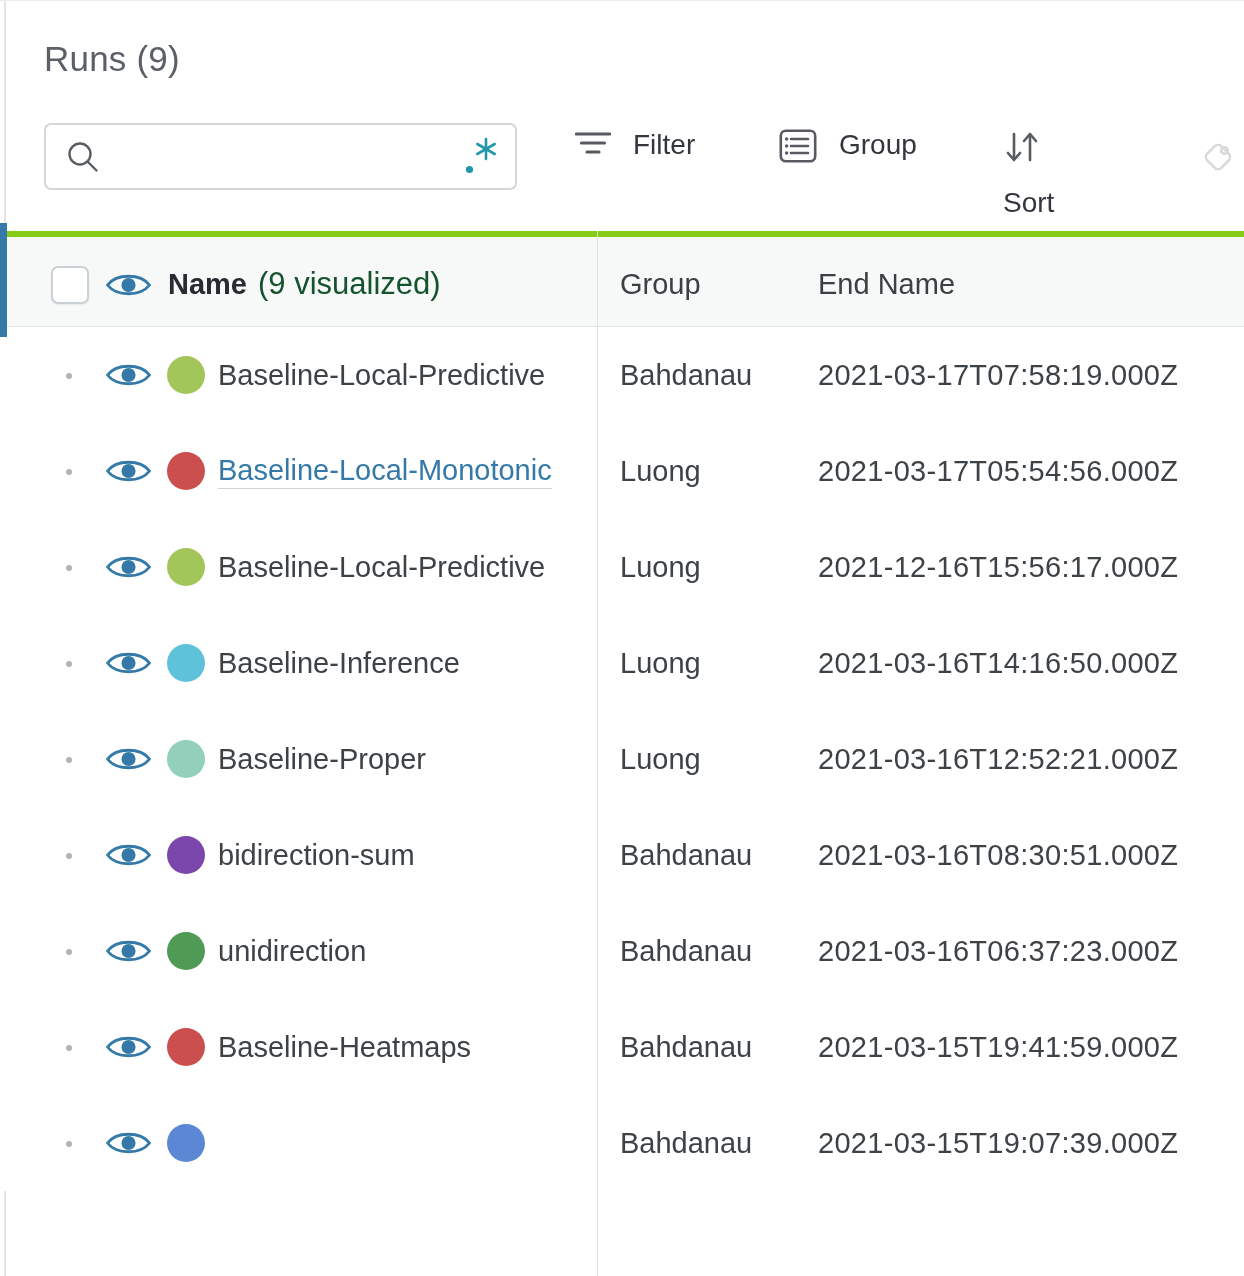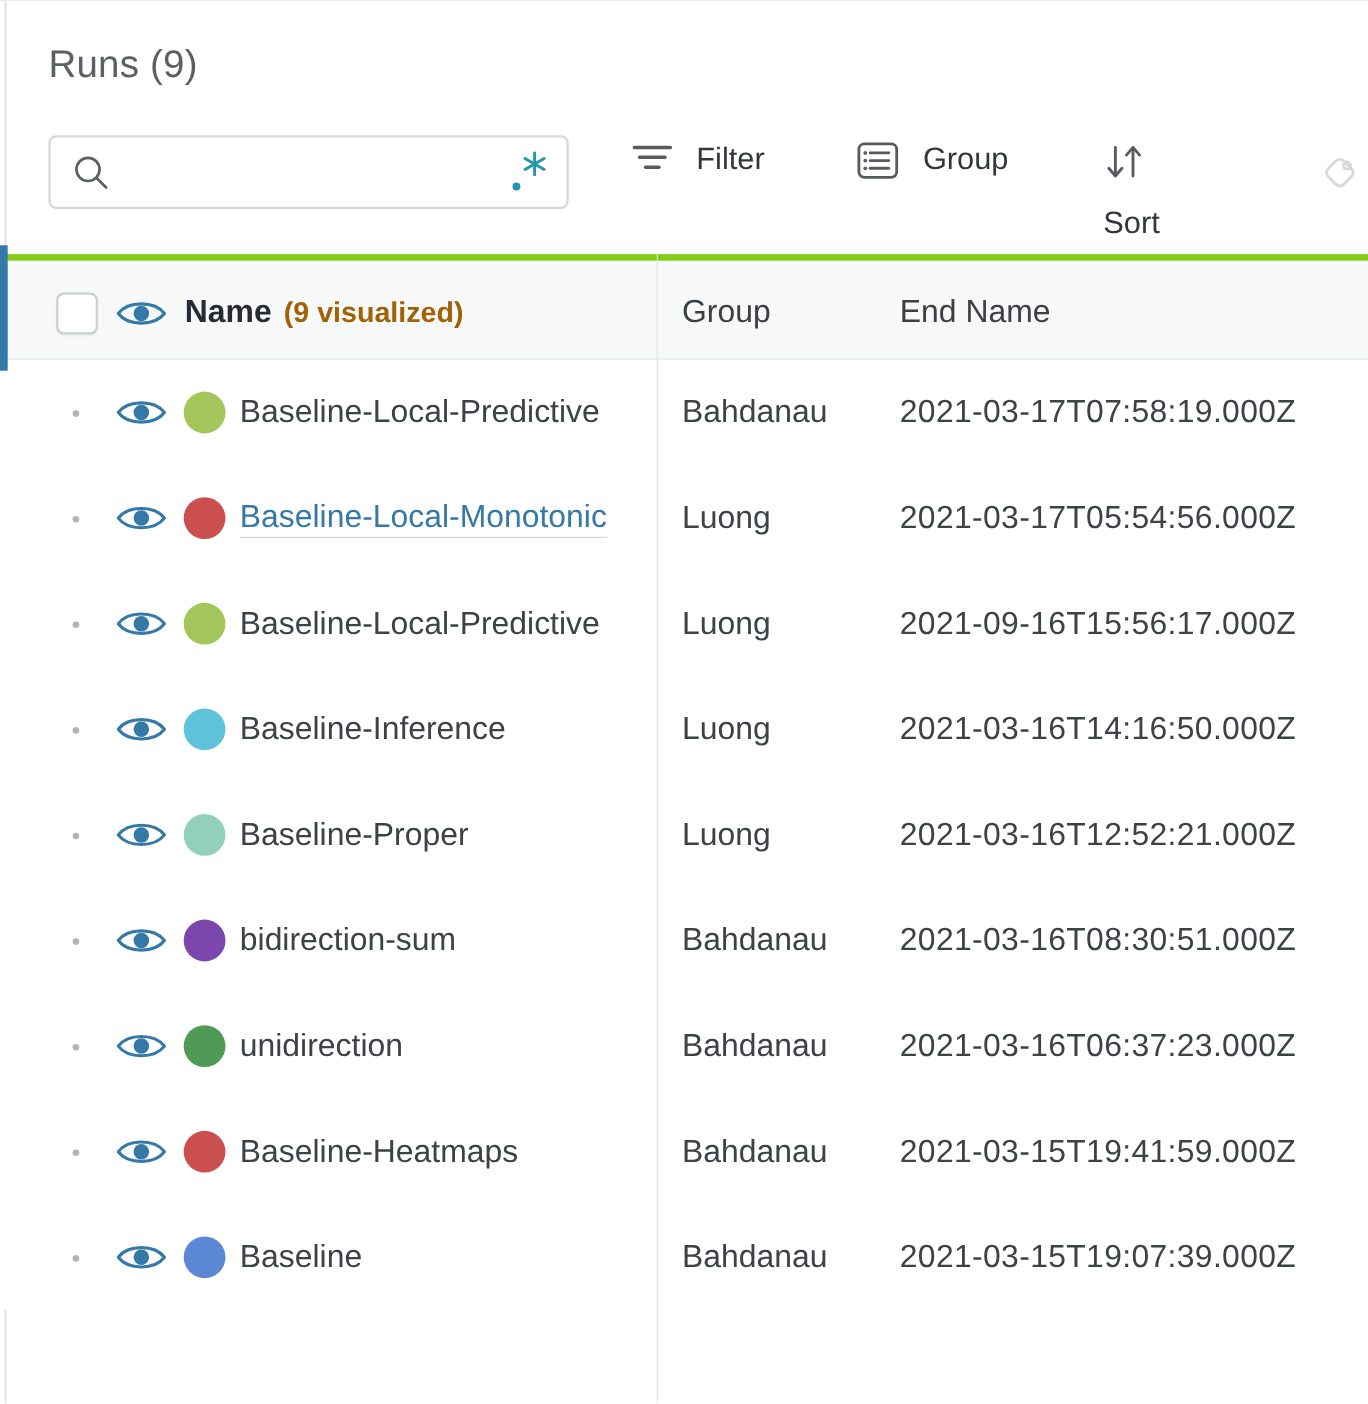--- a/index.html
+++ b/index.html
@@ -61,21 +61,21 @@
     position: absolute; left: 51px; top: 29px; width: 38px; height: 38px;
     background: #fff; border: 2px solid #cbd0d4; border-radius: 7px;
     box-shadow: 0 1px 2px rgba(0,0,0,0.06); cursor: pointer;
   }
   .hdr-eye { position: absolute; left: 106px; top: 33px; cursor: pointer; }
   .hdr-name-wrap {
     position: absolute; left: 168px; top: 0; height: 94px;
     display: flex; align-items: center; gap: 11px; white-space: nowrap;
   }
   .hdr-name { font-size: 29px; font-weight: 700; color: #272c33; }
-  .hdr-note { font-size: 26px; font-weight: 700; color: #a16207; }
+  .hdr-note { font-size: 31px; font-weight: 400; color: #14532d; }
   .hdr-group, .hdr-endtime {
     position: absolute; top: 0; height: 94px; display: flex; align-items: center;
     font-size: 29px; color: #3b4045; white-space: nowrap; cursor: pointer;
   }
   .hdr-group { left: 620px; }
   .hdr-endtime { left: 818px; }
   .col-divider {
     position: absolute; left: 597px; top: 230px; width: 1px; height: 1046px;
     background: #e2e2e2; z-index: 1;
   }
@@ -257,21 +257,21 @@
       <svg width="45" height="30" viewBox="0 0 30 20">
         <path d="M1 10 C 7 2.2, 23 2.2, 29 10 C 23 17.8, 7 17.8, 1 10 Z" fill="none" stroke="#3579a8" stroke-width="1.9" stroke-linejoin="round"></path>
         <circle cx="15" cy="10" r="4.7" fill="#3579a8"></circle>
       </svg>
     </span>
     <div class="color-dot" style="background-color: rgb(163, 198, 90);"></div>
     <div class="name-cell">
       <span class="run-name">Baseline-Local-Predictive</span>
     </div>
     <div class="group-cell">Luong</div>
-    <div class="time-cell">2021-09-16T15:56:17.000Z</div>
+    <div class="time-cell">2021-12-16T15:56:17.000Z</div>
   </div>
 
   <div class="run-row">
     <div class="drag-dot"></div>
     <span class="row-eye">
       <svg width="45" height="30" viewBox="0 0 30 20">
         <path d="M1 10 C 7 2.2, 23 2.2, 29 10 C 23 17.8, 7 17.8, 1 10 Z" fill="none" stroke="#3579a8" stroke-width="1.9" stroke-linejoin="round"></path>
         <circle cx="15" cy="10" r="4.7" fill="#3579a8"></circle>
       </svg>
     </span>
@@ -349,20 +349,17 @@
 
   <div class="run-row">
     <div class="drag-dot"></div>
     <span class="row-eye">
       <svg width="45" height="30" viewBox="0 0 30 20">
         <path d="M1 10 C 7 2.2, 23 2.2, 29 10 C 23 17.8, 7 17.8, 1 10 Z" fill="none" stroke="#3579a8" stroke-width="1.9" stroke-linejoin="round"></path>
         <circle cx="15" cy="10" r="4.7" fill="#3579a8"></circle>
       </svg>
     </span>
     <div class="color-dot" style="background-color: rgb(91, 135, 213);"></div>
-    <div class="name-cell">
-      <span class="run-name">Baseline</span>
-    </div>
     <div class="group-cell">Bahdanau</div>
     <div class="time-cell">2021-03-15T19:07:39.000Z</div>
   </div>
 </div>
 </div>
 
 </body></html>

